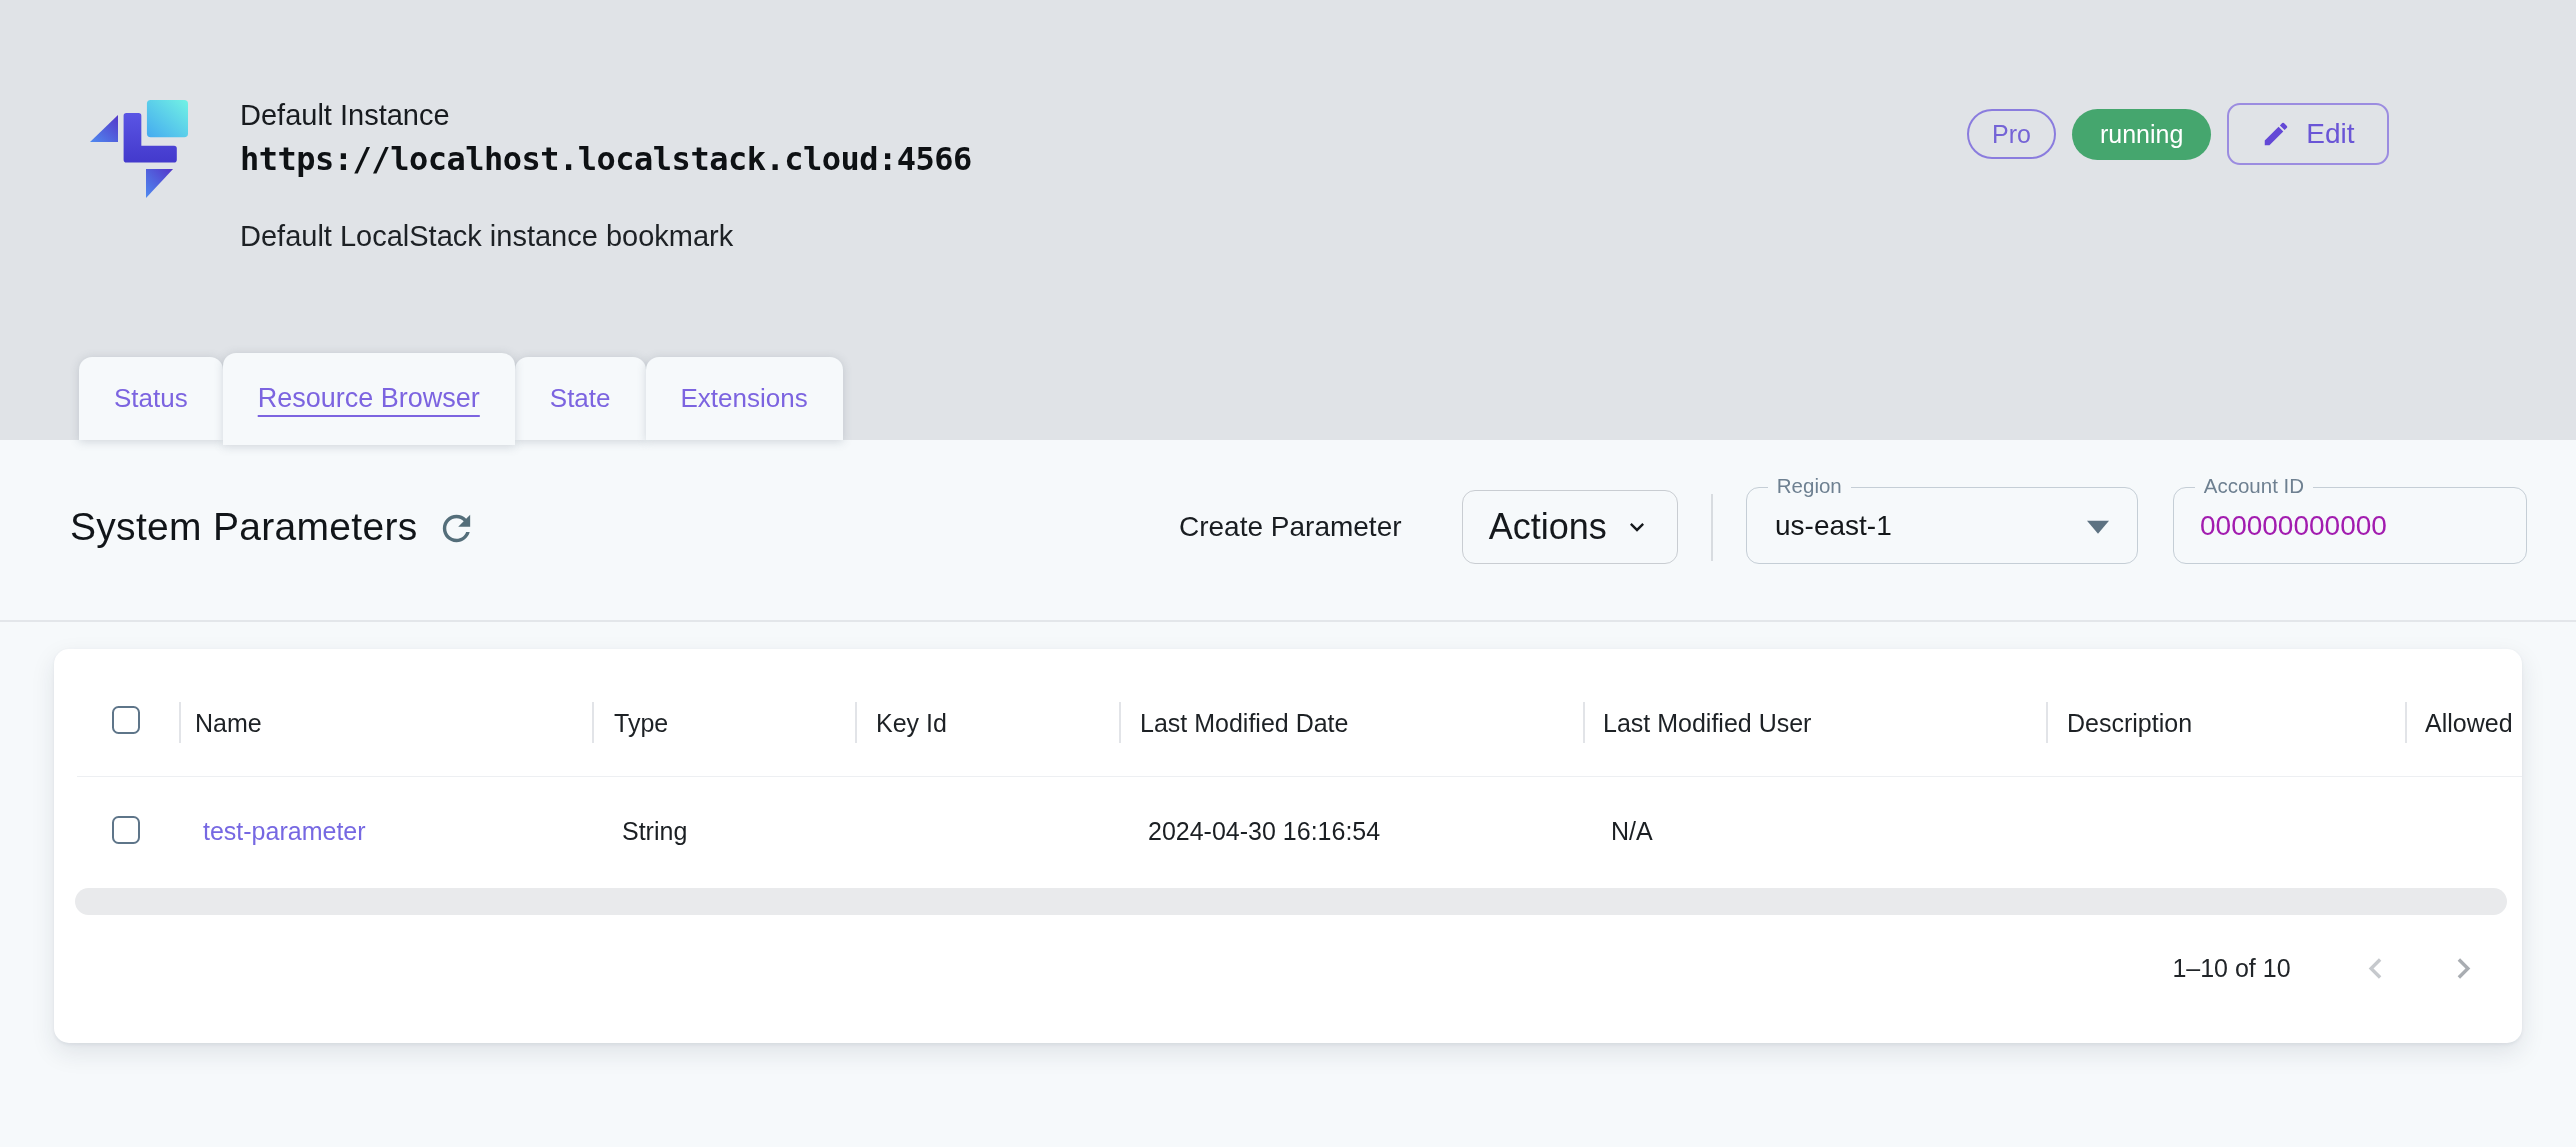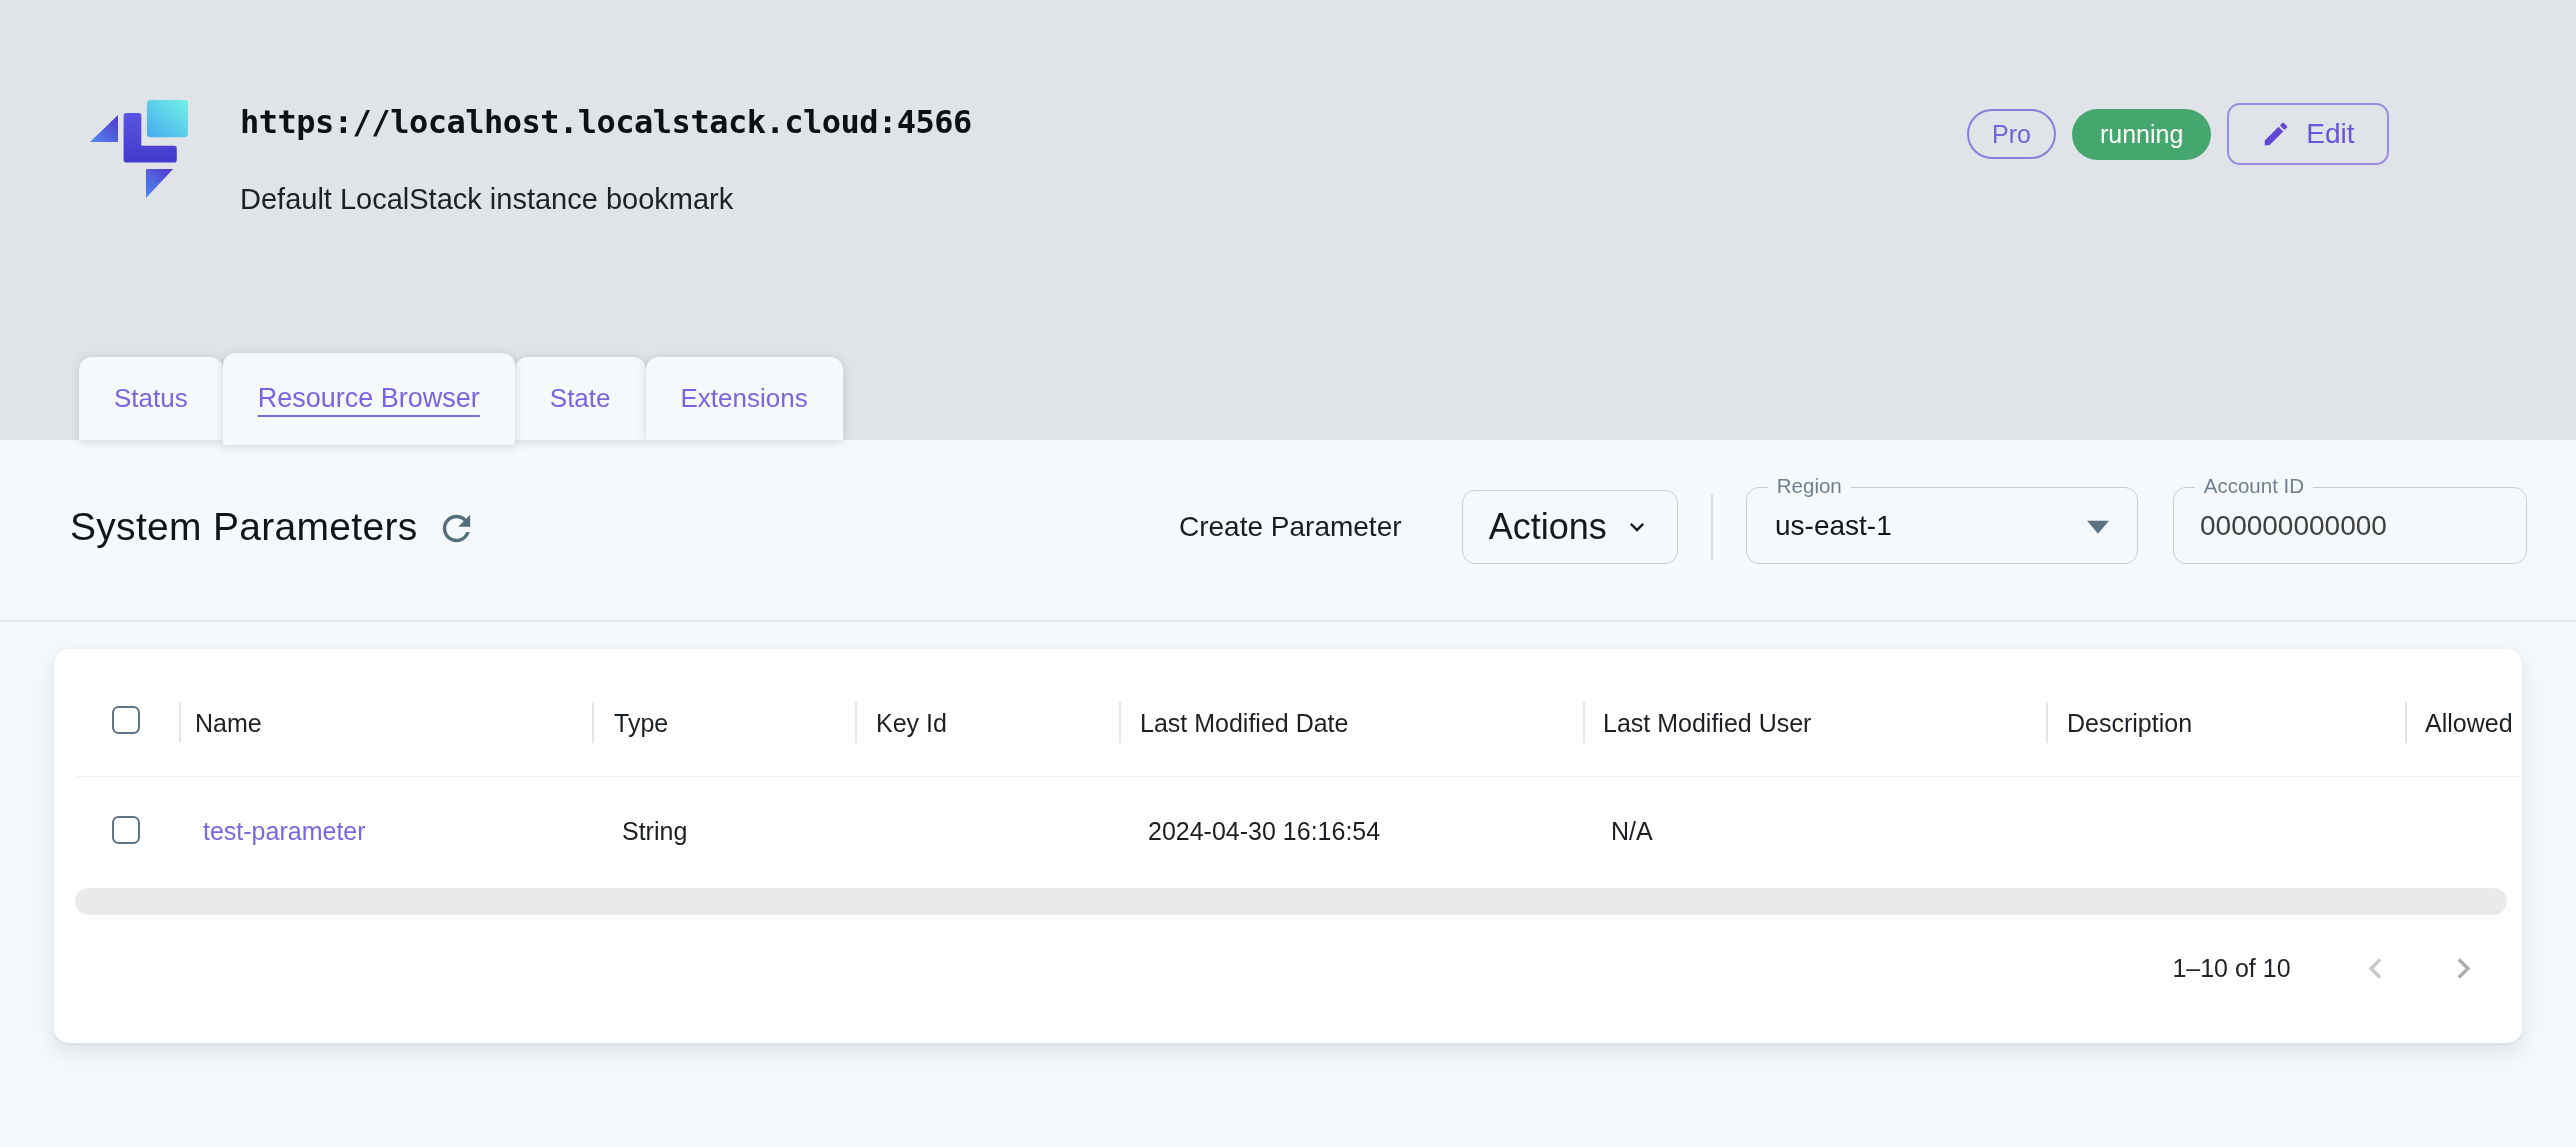--- a/index.html
+++ b/index.html
@@ -55,21 +55,21 @@
   .field-label { position:absolute; top:-14px; left:20.5px; background:#f6f9fb; padding:0 9.3px;
                  font-size:20.5px; color:#6e8091; line-height:24px; }
   .field-region { left:1746px; width:392px; cursor:pointer; }
   .field-account { left:2173px; width:354px; }
   .field-value { position:absolute; left:28px; top:50%; transform:translateY(-50%);
                  font-size:28px; color:#14171a; }
   .select-arrow { position:absolute; right:28px; top:50%; transform:translateY(-40%);
                   width:0; height:0; border-left:11px solid transparent;
                   border-right:11px solid transparent; border-top:13px solid #5d7282; }
   .account-input { position:absolute; left:26px; top:0; width:298px; height:100%;
-                   border:none; background:transparent; font-size:28px; color:#404040;
+                   border:none; background:transparent; font-size:28px; color:#a21caf;
                    font-family:"Liberation Sans", sans-serif; outline:none; }
 
   
   .card { position:absolute; left:54px; top:209px; width:2468px; height:394px;
           background:#ffffff; border-radius:15px; overflow:hidden;
           box-shadow:0 1.9px 3.7px rgba(25,39,60,0.06), 0 9.3px 24px rgba(25,39,60,0.10); }
   .checkbox { position:absolute; width:28px; height:28px; border:2.8px solid #5e7589;
               border-radius:6.5px; background:#ffffff; cursor:pointer; }
   .cb-head { left:58px; top:57px; }
   .cb-row  { left:58px; top:167px; }
@@ -115,20 +115,21 @@
           <stop offset="1" stop-color="#4f8af0"></stop>
       </linearGradient>
     </defs>
     <polygon points="0,45 30,16 30,45" fill="url(#gTri1)"></polygon>
     <path d="M36,17 q0,-3 3,-3 h13 q3,0 3,3 v32 h35 q3,0 3,3 v12 q0,3 -3,3 h-51 q-3,0 -3,-3 z" fill="url(#gL)"></path>
     <rect x="61" y="0" width="44" height="40" rx="4" fill="url(#gSq)"></rect>
     <polygon points="60,74 89,74 60,105" fill="url(#gTri2)"></polygon>
   </svg>
 
   <div class="header-text">
+    <div class="instance-title">Default Instance</div>
     <div class="instance-url">https://localhost.localstack.cloud:4566</div>
     <div class="instance-subtitle">Default LocalStack instance bookmark</div>
   </div>
 
   <div class="header-badges">
     <div class="pill-pro">Pro</div>
     <div class="pill-running">running</div>
     <button class="edit-btn">
       <svg width="30" height="30" viewBox="0 0 24 24">
         <path fill="#6348d6" d="M3 17.25V21h3.75L17.81 9.94l-3.75-3.75L3 17.25zM20.71 7.04c.39-.39.39-1.02 0-1.41l-2.34-2.34a.9959.9959 0 0 0-1.41 0l-1.83 1.83 3.75 3.75 1.83-1.83z"></path>

